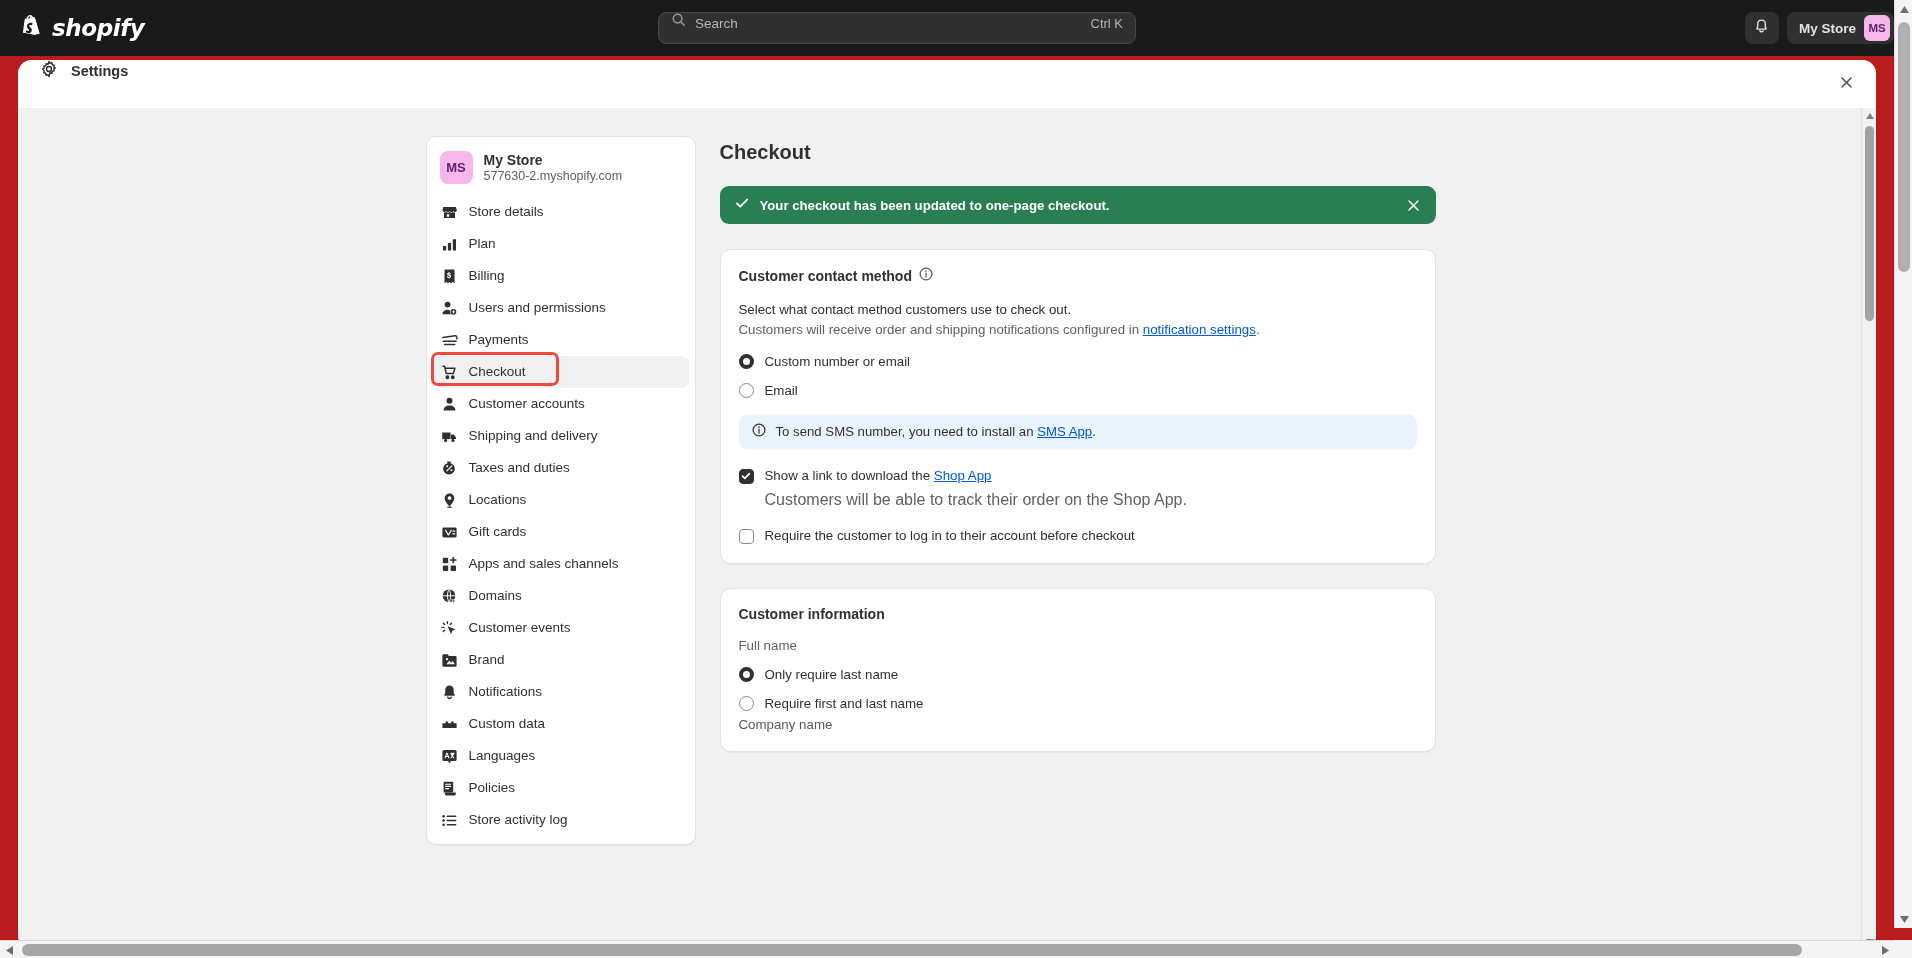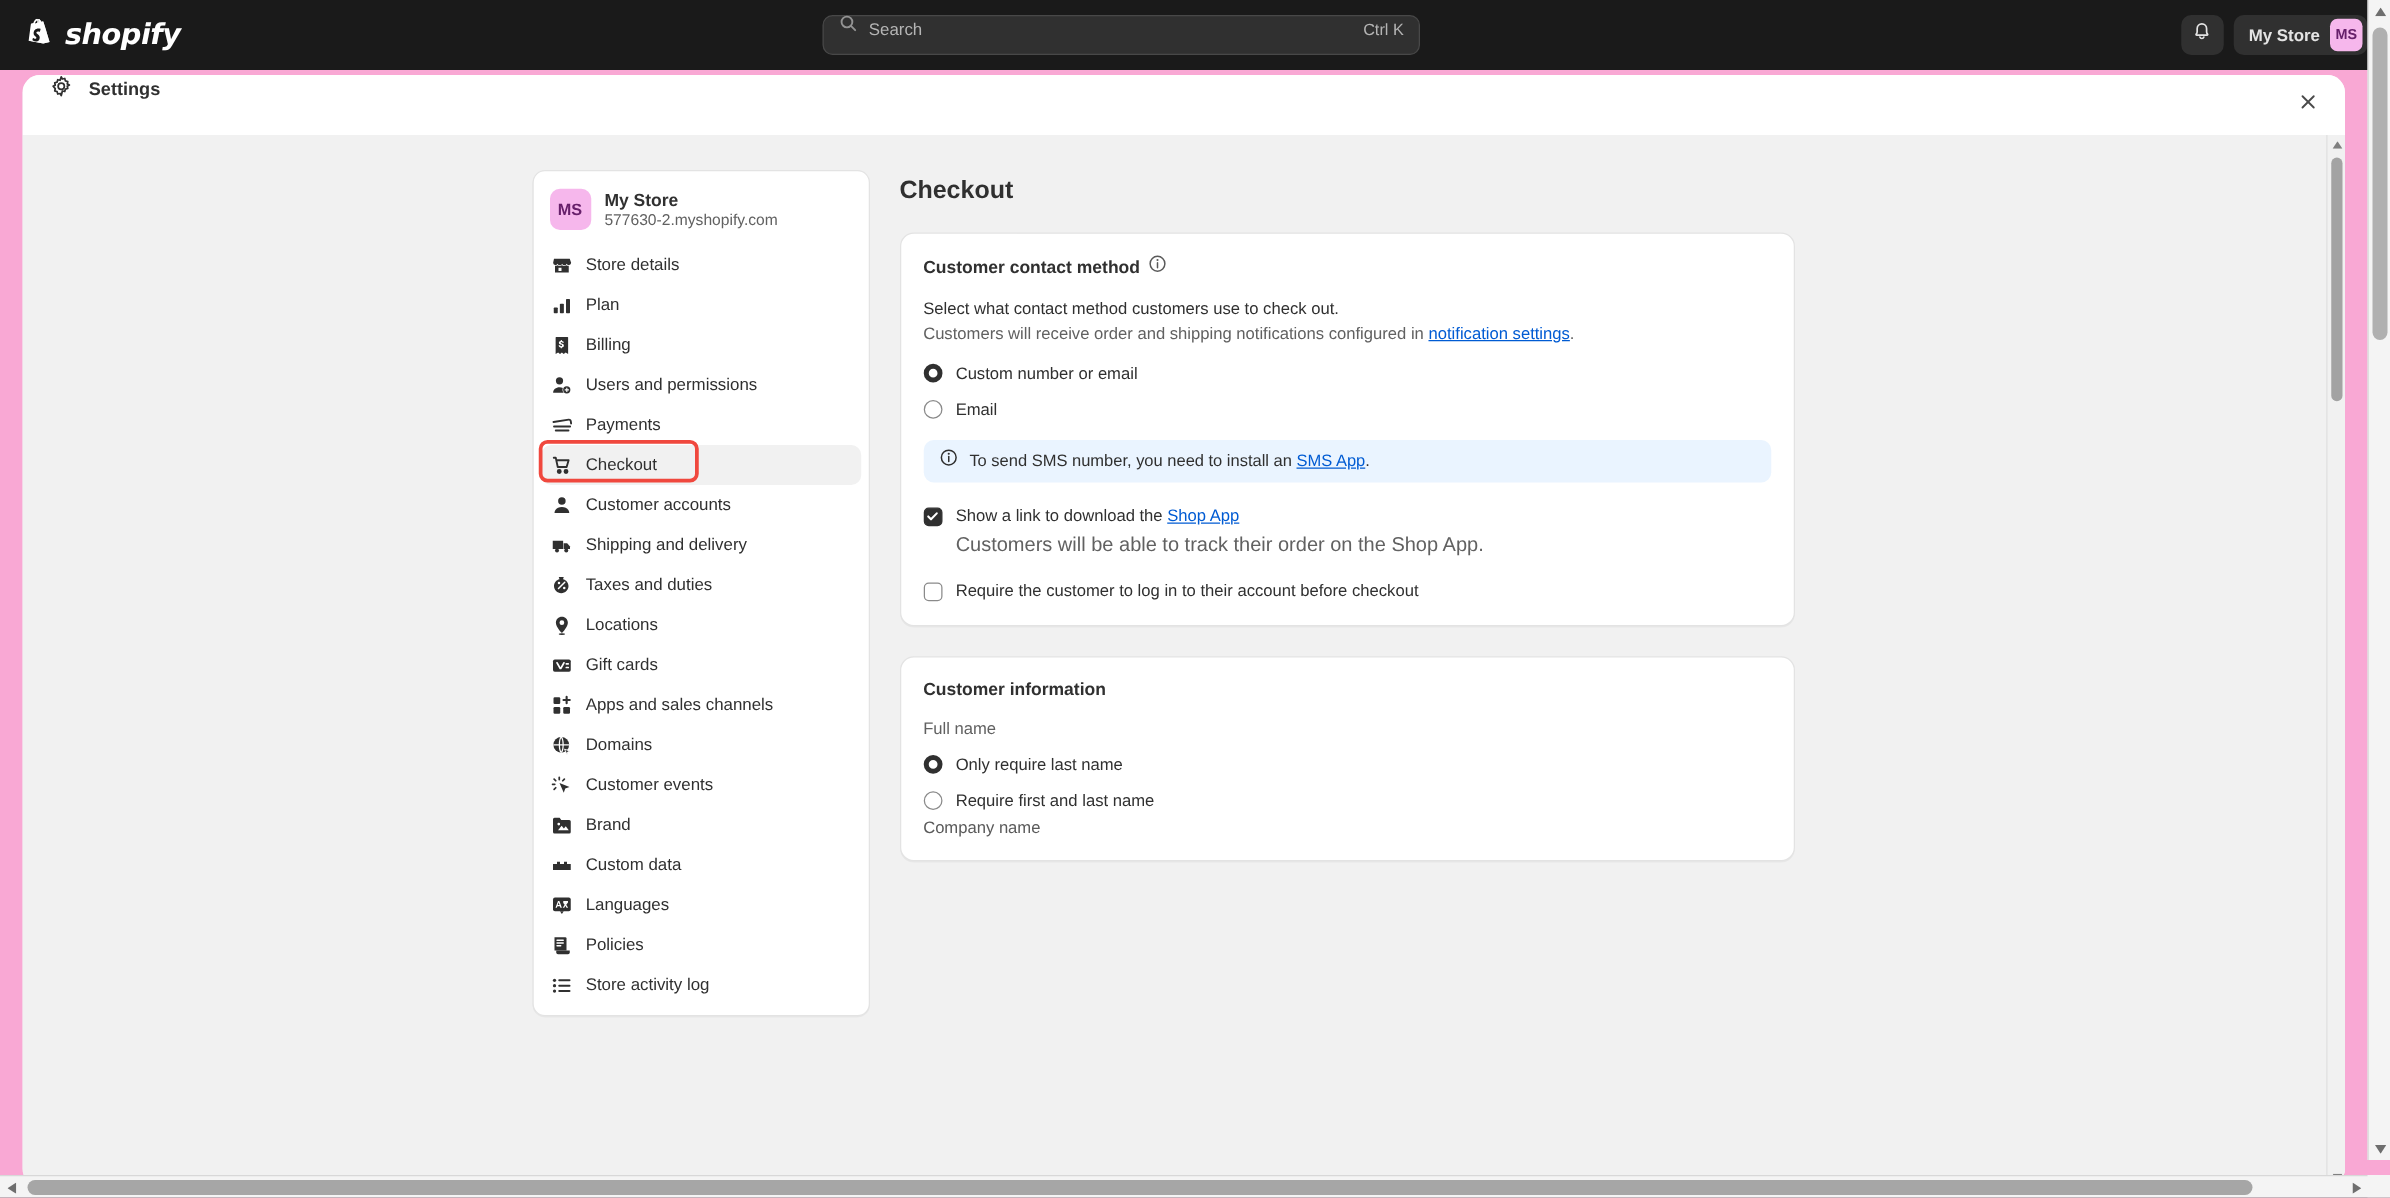--- a/index.html
+++ b/index.html
@@ -4,21 +4,21 @@
 <style>
   * { box-sizing: border-box; }
   html, body {
     margin: 0; padding: 0;
     width: 1912px; height: 958px;
     overflow: hidden;
     background: #808080;
     font-family: "Liberation Sans", sans-serif;
     -webkit-font-smoothing: antialiased;
   }
-  .root { position: relative; width: 1912px; height: 958px; background: #f9a8d4; }
+  .root { position: relative; width: 1912px; height: 958px; background: #b91c1c; }
 
   
   .topbar {
     position: absolute; top: 0; left: 0;
     width: 1912px; height: 56px;
     background: #1a1a1a;
     display: flex; align-items: center;
   }
   .logo-wrap { display: flex; align-items: center; margin-left: 20px; gap: 8px; }
   .shopify-bag { width: 24px; height: 26px; display:block; }
@@ -524,20 +524,29 @@
               <span class="ico">
                 <svg viewBox="0 0 17 17" fill="#303030">
                     <path d="M2.6 2.2h4.1l1.3 1.8h6.4a1.2 1.2 0 011.2 1.2v8.4a1.2 1.2 0 01-1.2 1.2H2.6a1.2 1.2 0 01-1.2-1.2V3.4a1.2 1.2 0 011.2-1.2z"></path>
                     <path d="M5.4 12.2l2.9-3.6 1.8 2.1 1.5-1.7 2.4 3.2H5.4z" fill="#fff"></path>
                     <circle cx="6" cy="7.2" r="1.1" fill="#fff"></circle>
                   </svg>
               </span>
               <span class="nav-label">Brand</span>
             </div>
 
+            <div class="nav-item">
+              <span class="ico">
+                <svg viewBox="0 0 17 17" fill="#303030">
+                    <path d="M8.5 1.4c-2.5 0-4.2 1.9-4.2 4.3v2.7c0 .9-.3 1.6-.9 2.2-.4.4-.1 1.1.4 1.1h9.4c.5 0 .8-.7.4-1.1-.6-.6-.9-1.3-.9-2.2V5.7c0-2.4-1.7-4.3-4.2-4.3z"></path>
+                    <path d="M6.7 13.2a1.9 1.9 0 003.6 0" stroke="#303030" stroke-width="1.4" fill="none" stroke-linecap="round"></path>
+                  </svg>
+              </span>
+              <span class="nav-label">Notifications</span>
+            </div>
 
             <div class="nav-item">
               <span class="ico">
                 <svg viewBox="0 0 17 17" fill="#303030">
                     <path d="M1.4 7.2h3.2V5.4h2.4v1.8h3.2V5.4h2.4v1.8h3V12H1.4V7.2z"></path>
                   </svg>
               </span>
               <span class="nav-label">Custom data</span>
             </div>
 
@@ -578,20 +587,33 @@
               <span class="nav-label">Store activity log</span>
             </div>
 
           </div>
         </div>
 
         <div class="main">
 
           <div class="page-title">Checkout</div>
 
+          <div class="banner-success">
+            <span>
+              <svg class="banner-check" viewBox="0 0 14 14" fill="none" stroke="#ffffff" stroke-width="1.8" stroke-linecap="round" stroke-linejoin="round">
+                <path d="M2 7.4l3.2 3.2L12.2 3.6"></path>
+              </svg>
+            </span>
+            <span class="banner-text">Your checkout has been updated to one-page checkout.</span>
+            <span class="banner-close">
+              <svg width="13" height="13" viewBox="0 0 13 13" stroke="#ffffff" stroke-width="1.5" stroke-linecap="round">
+                <path d="M2 2l9 9M11 2l-9 9"></path>
+              </svg>
+            </span>
+          </div>
 
 
           <div class="card">
             <div class="card-title">
               <span>Customer contact method</span>
               <span>
                 <svg class="info-icon" viewBox="0 0 14 14" fill="none" stroke="#5a5a5a" stroke-width="1.2">
                   <circle cx="7" cy="7" r="5.9"></circle>
                   <path d="M7 6.2v4" stroke-linecap="round"></path>
                   <circle cx="7" cy="4" r=".85" fill="#5a5a5a" stroke="none"></circle>

